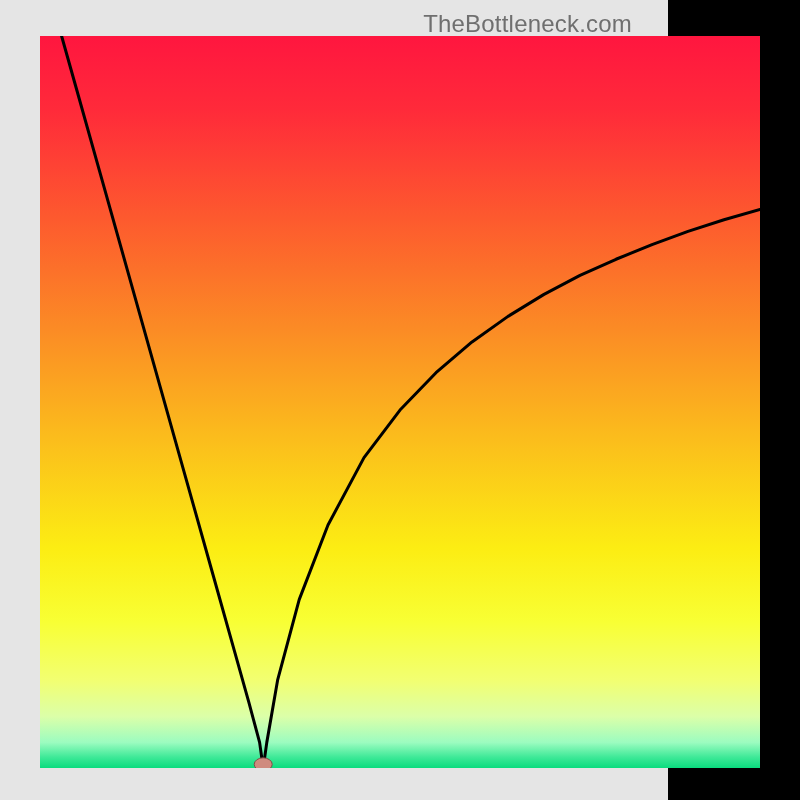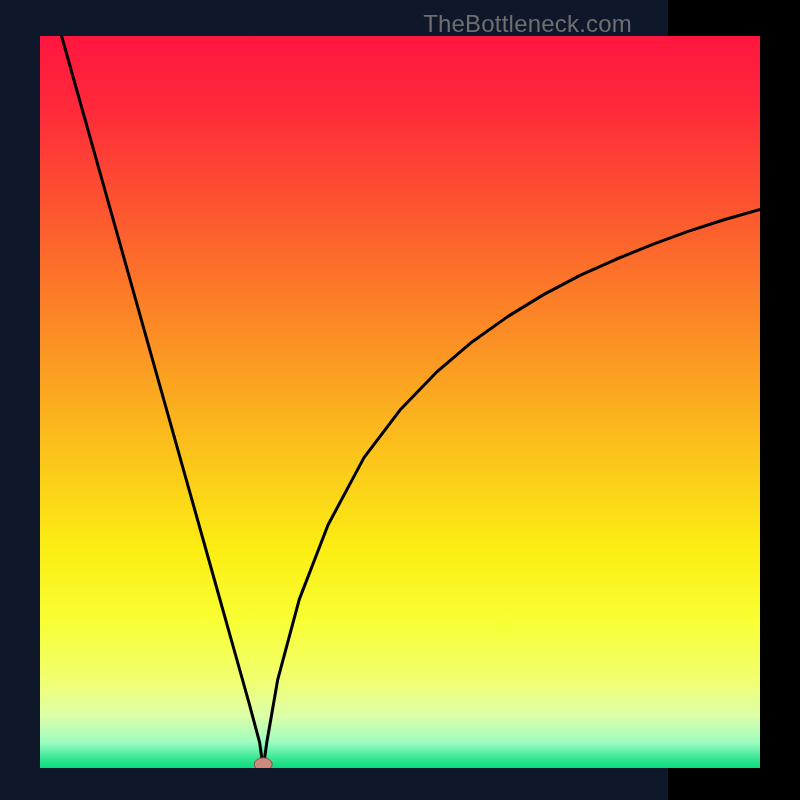--- a/index.html
+++ b/index.html
@@ -10,21 +10,21 @@
     background: #000;
     overflow: hidden;
     font-family: Arial, Helvetica, sans-serif;
   }
   .frame {
     position: absolute;
     left: 0;
     top: 0;
     width: 668px;
     height: 800px;
-    background: #0f172a;
+    background: #e5e5e5;
   }
   .plot {
     position: absolute;
     left: 40px;
     top: 36px;
     width: 720px;
     height: 732px;
   }
   .watermark {
     position: absolute;

